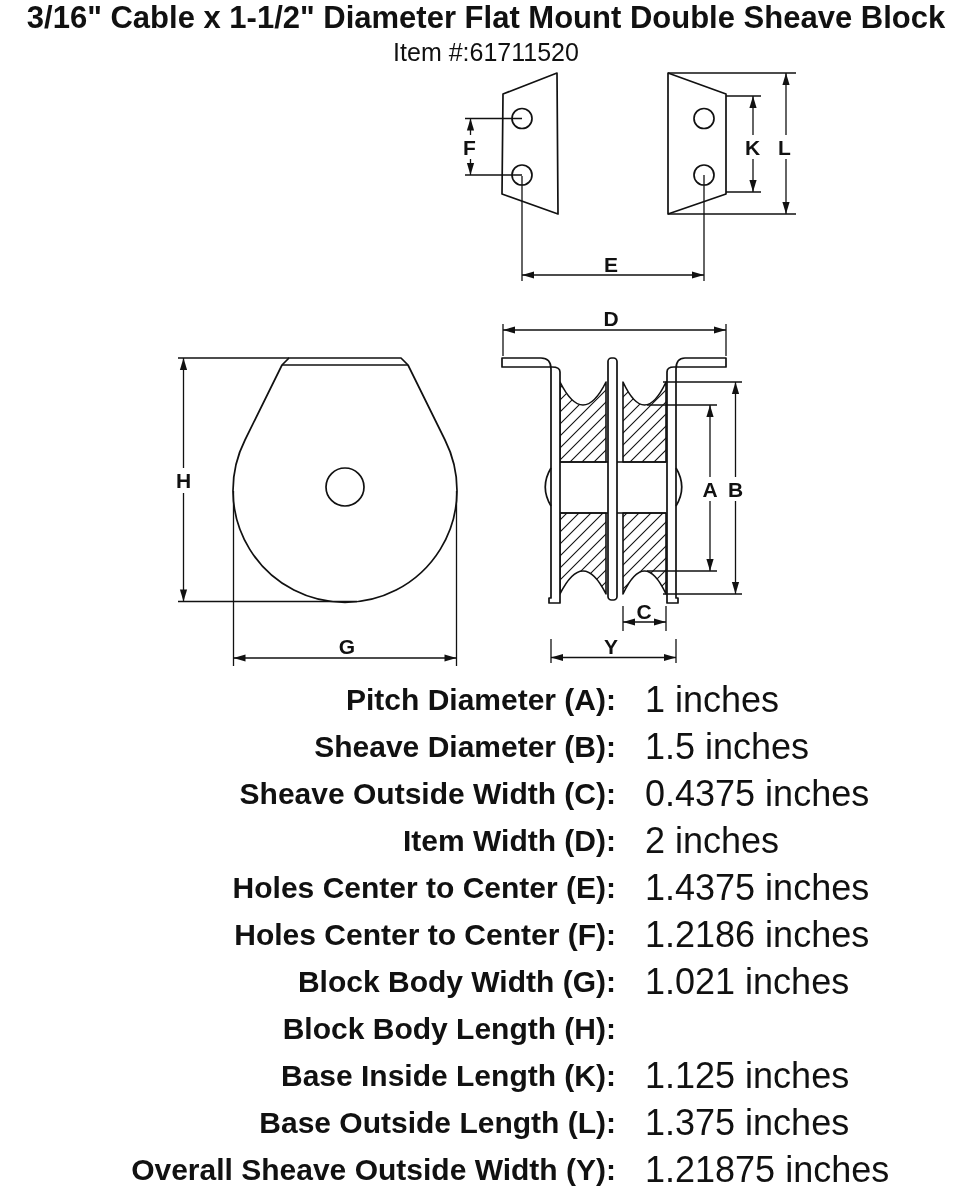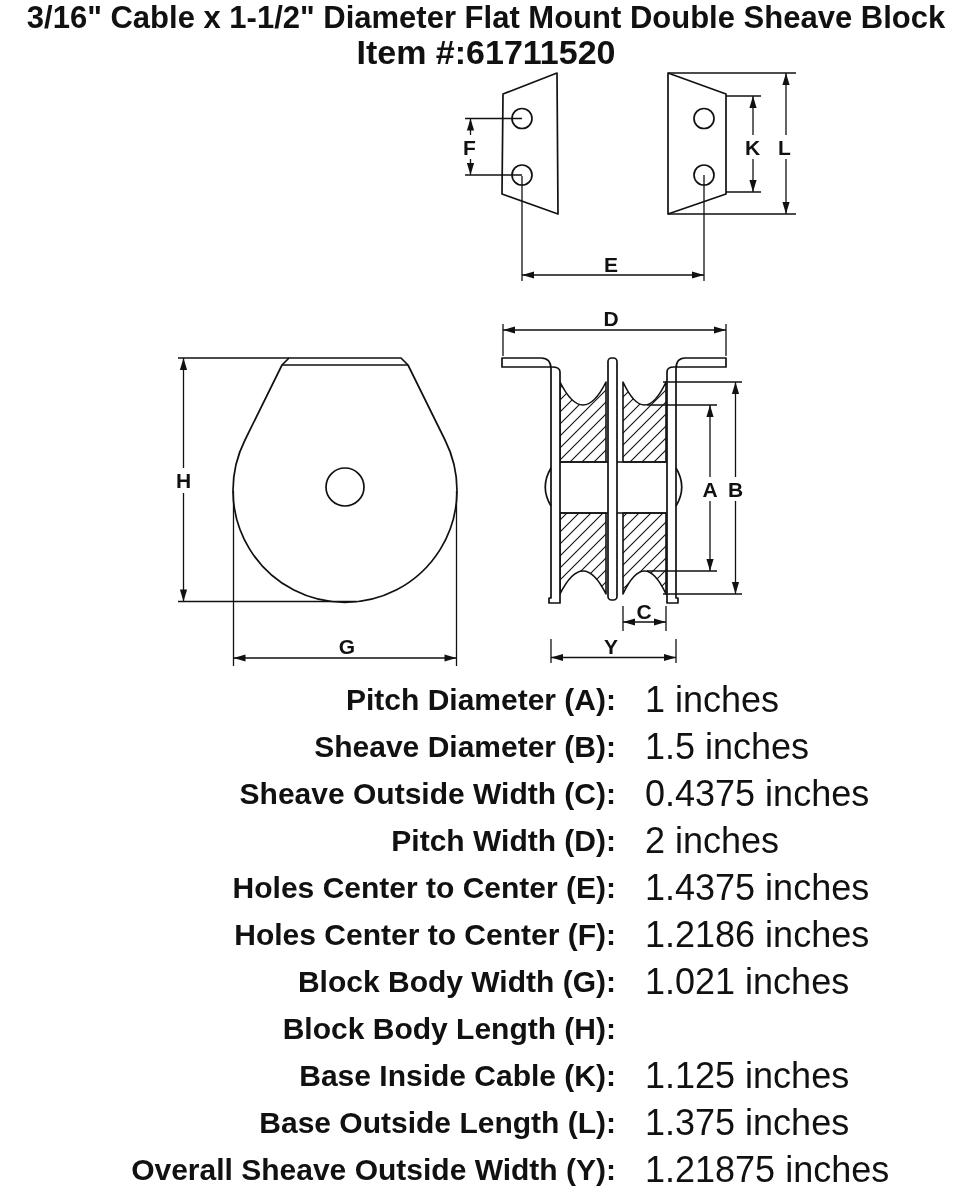--- a/index.html
+++ b/index.html
@@ -1,20 +1,20 @@
 <!DOCTYPE html>
 <html><head>
 <meta charset="utf-8">
 <style>
   html,body{margin:0;padding:0;background:#fff;}
   body{width:972px;height:1188px;position:relative;overflow:hidden;
        font-family:"Liberation Sans", sans-serif;color:#111;}
   .header{position:absolute;top:0;left:0;width:972px;text-align:center;}
   .title{margin:0;font-size:31px;line-height:36px;font-weight:bold;white-space:nowrap;}
-  .item{margin:0;font-size:34px;line-height:32px;font-weight:bold;white-space:nowrap;}
+  .item{margin:0;font-size:25px;line-height:32px;font-weight:normal;white-space:nowrap;}
   svg{position:absolute;left:0;top:0;}
   .part{stroke:#111;stroke-width:1.7;fill:none;stroke-linejoin:round;}
   .part-fill{stroke:#111;stroke-width:1.7;fill:#fff;stroke-linejoin:round;}
   .hatched{stroke:#111;stroke-width:1.6;fill:url(#hatch);stroke-linejoin:round;}
   .ext{stroke:#111;stroke-width:1.3;fill:none;}
   .dim{stroke:#111;stroke-width:1.3;fill:none;marker-start:url(#arr);marker-end:url(#arr);}
   .lblbg{fill:#fff;stroke:none;}
   .dim-label{font-family:"Liberation Sans",sans-serif;font-size:21px;font-weight:bold;
              fill:#111;text-anchor:middle;}
   .specs{position:absolute;left:0;top:0;width:972px;}
@@ -164,40 +164,40 @@
   </div>
   <div class="spec-row" style="top:723px">
     <div class="spec-label">Sheave Diameter (B):</div>
     <div class="spec-value">1.5 inches</div>
   </div>
   <div class="spec-row" style="top:770px">
     <div class="spec-label">Sheave Outside Width (C):</div>
     <div class="spec-value">0.4375 inches</div>
   </div>
   <div class="spec-row" style="top:817px">
-    <div class="spec-label">Pitch Width (D):</div>
+    <div class="spec-label">Item Width (D):</div>
     <div class="spec-value">2 inches</div>
   </div>
   <div class="spec-row" style="top:864px">
     <div class="spec-label">Holes Center to Center (E):</div>
     <div class="spec-value">1.4375 inches</div>
   </div>
   <div class="spec-row" style="top:911px">
     <div class="spec-label">Holes Center to Center (F):</div>
     <div class="spec-value">1.2186 inches</div>
   </div>
   <div class="spec-row" style="top:958px">
     <div class="spec-label">Block Body Width (G):</div>
     <div class="spec-value">1.021 inches</div>
   </div>
   <div class="spec-row" style="top:1005px">
     <div class="spec-label">Block Body Length (H):</div>
   </div>
   <div class="spec-row" style="top:1052px">
-    <div class="spec-label">Base Inside Cable (K):</div>
+    <div class="spec-label">Base Inside Length (K):</div>
     <div class="spec-value">1.125 inches</div>
   </div>
   <div class="spec-row" style="top:1099px">
     <div class="spec-label">Base Outside Length (L):</div>
     <div class="spec-value">1.375 inches</div>
   </div>
   <div class="spec-row" style="top:1146px">
     <div class="spec-label">Overall Sheave Outside Width (Y):</div>
     <div class="spec-value">1.21875 inches</div>
   </div>

